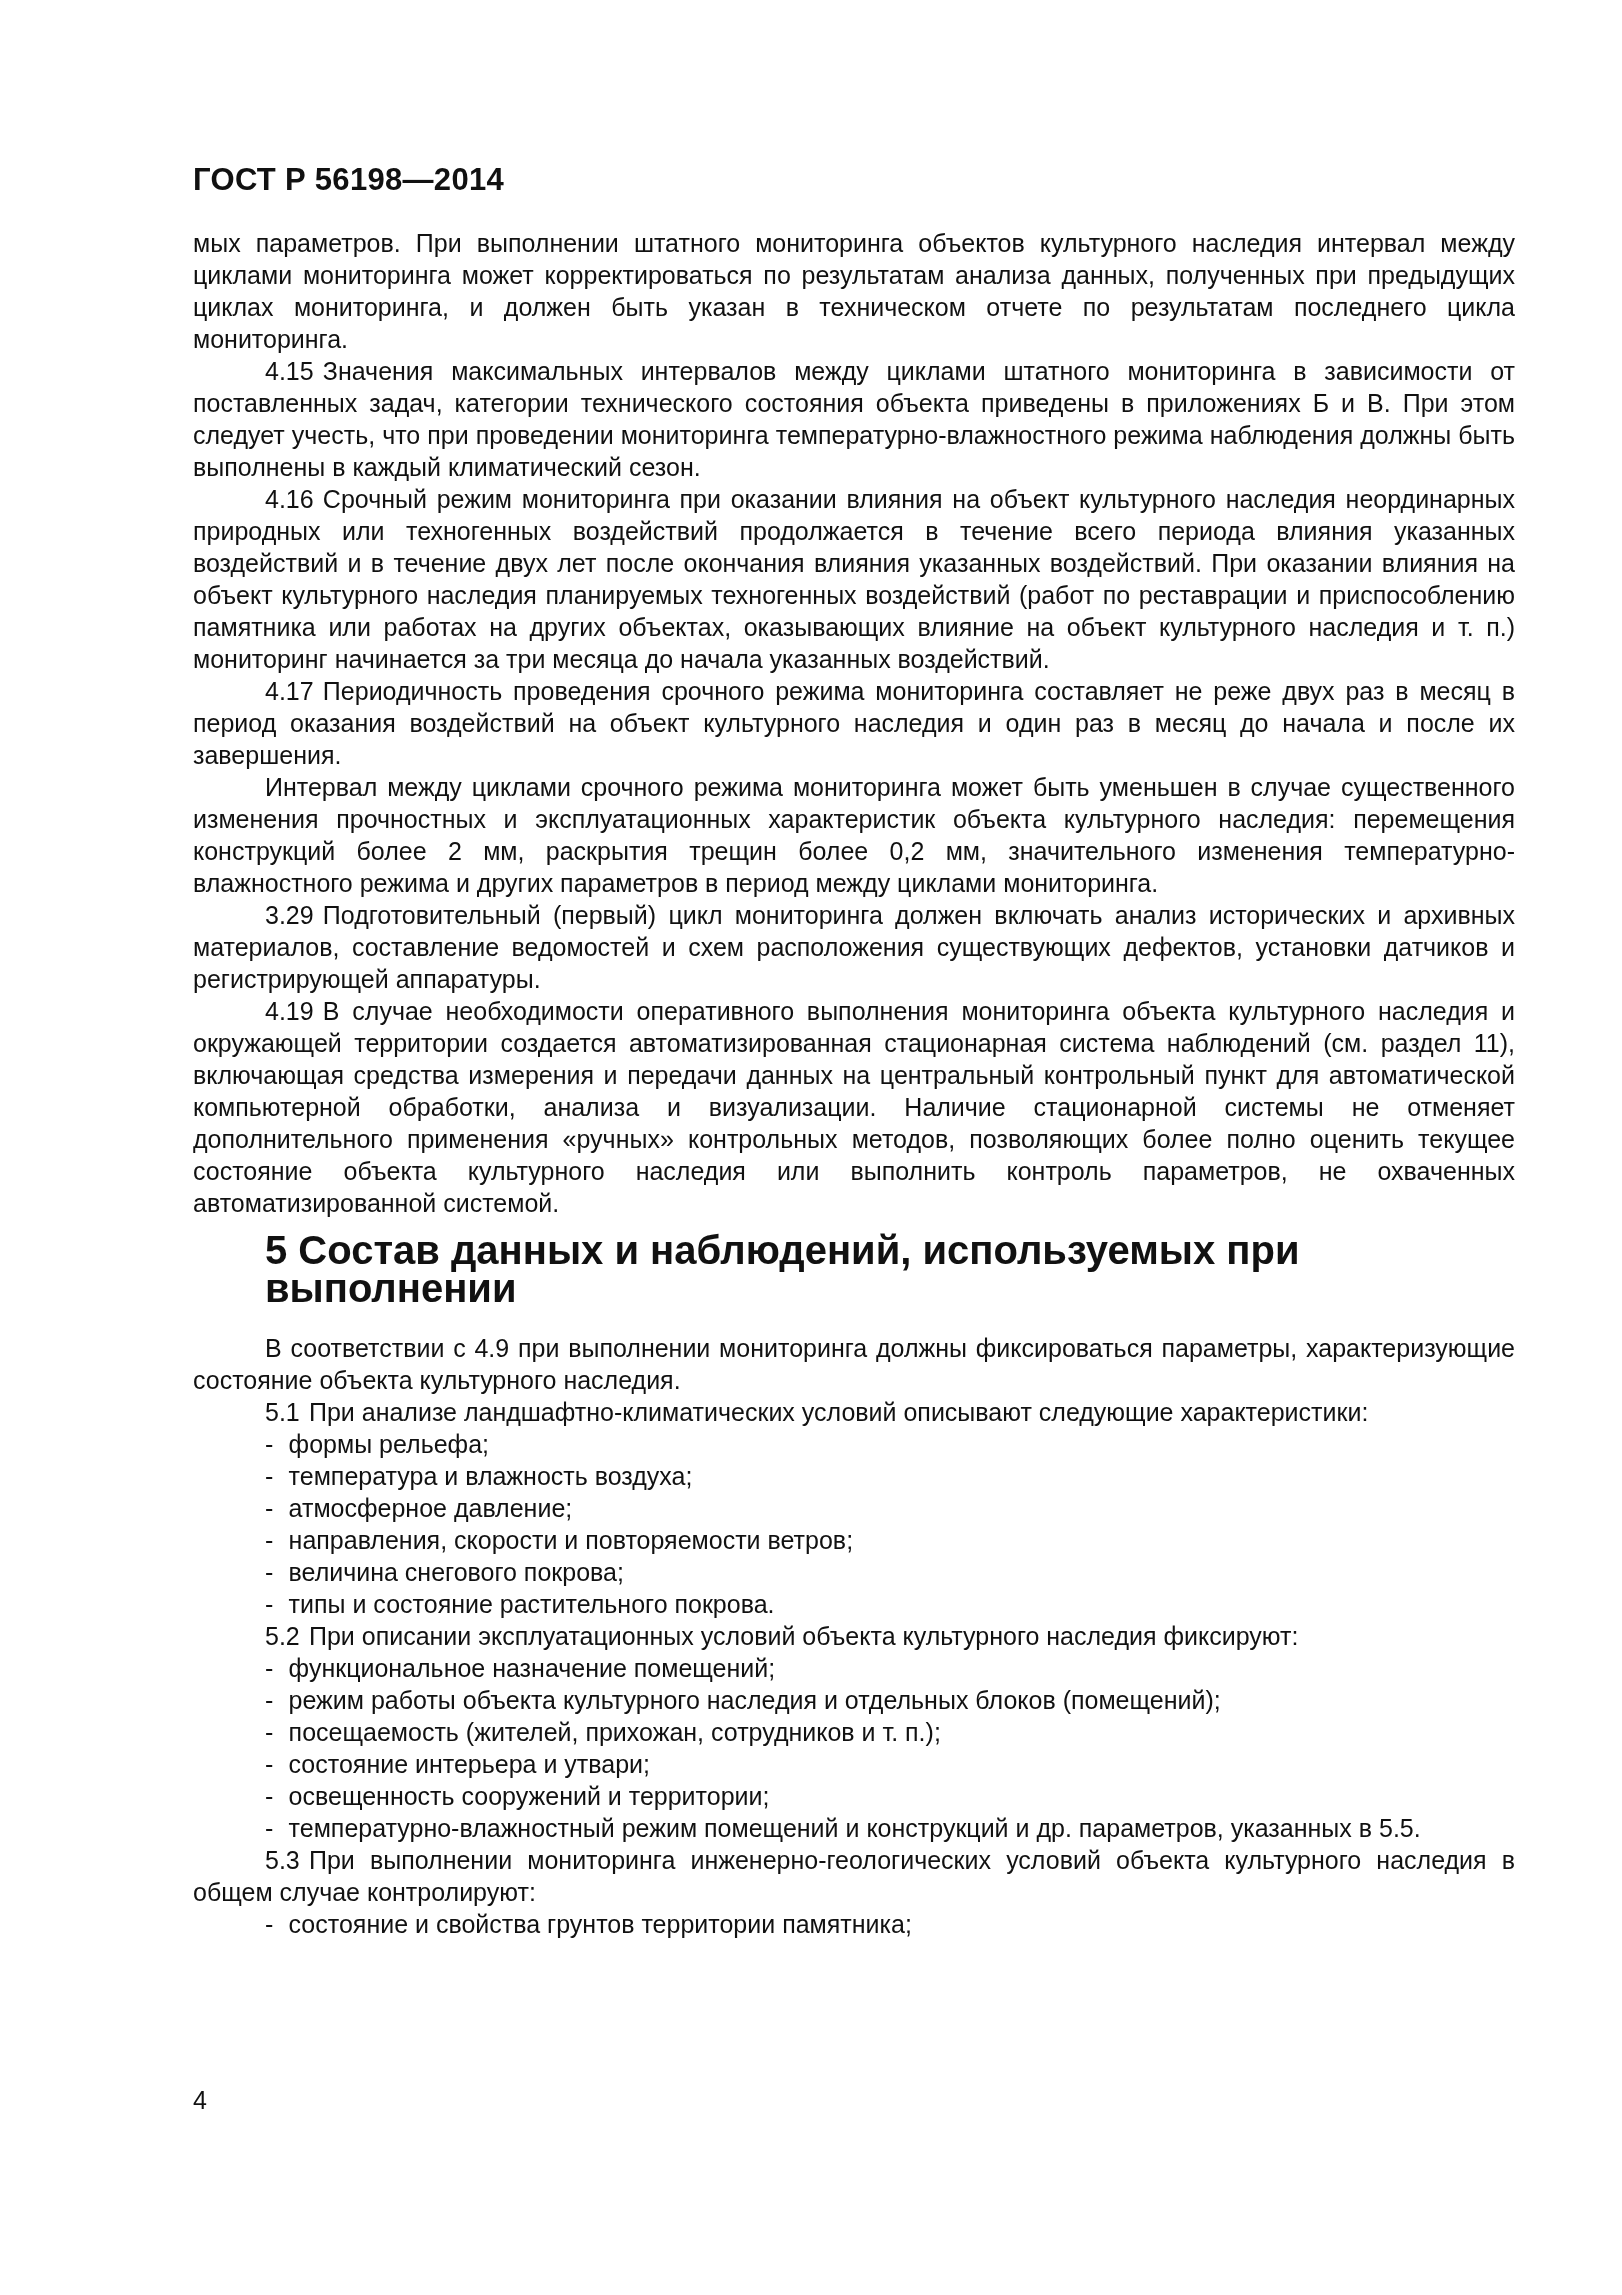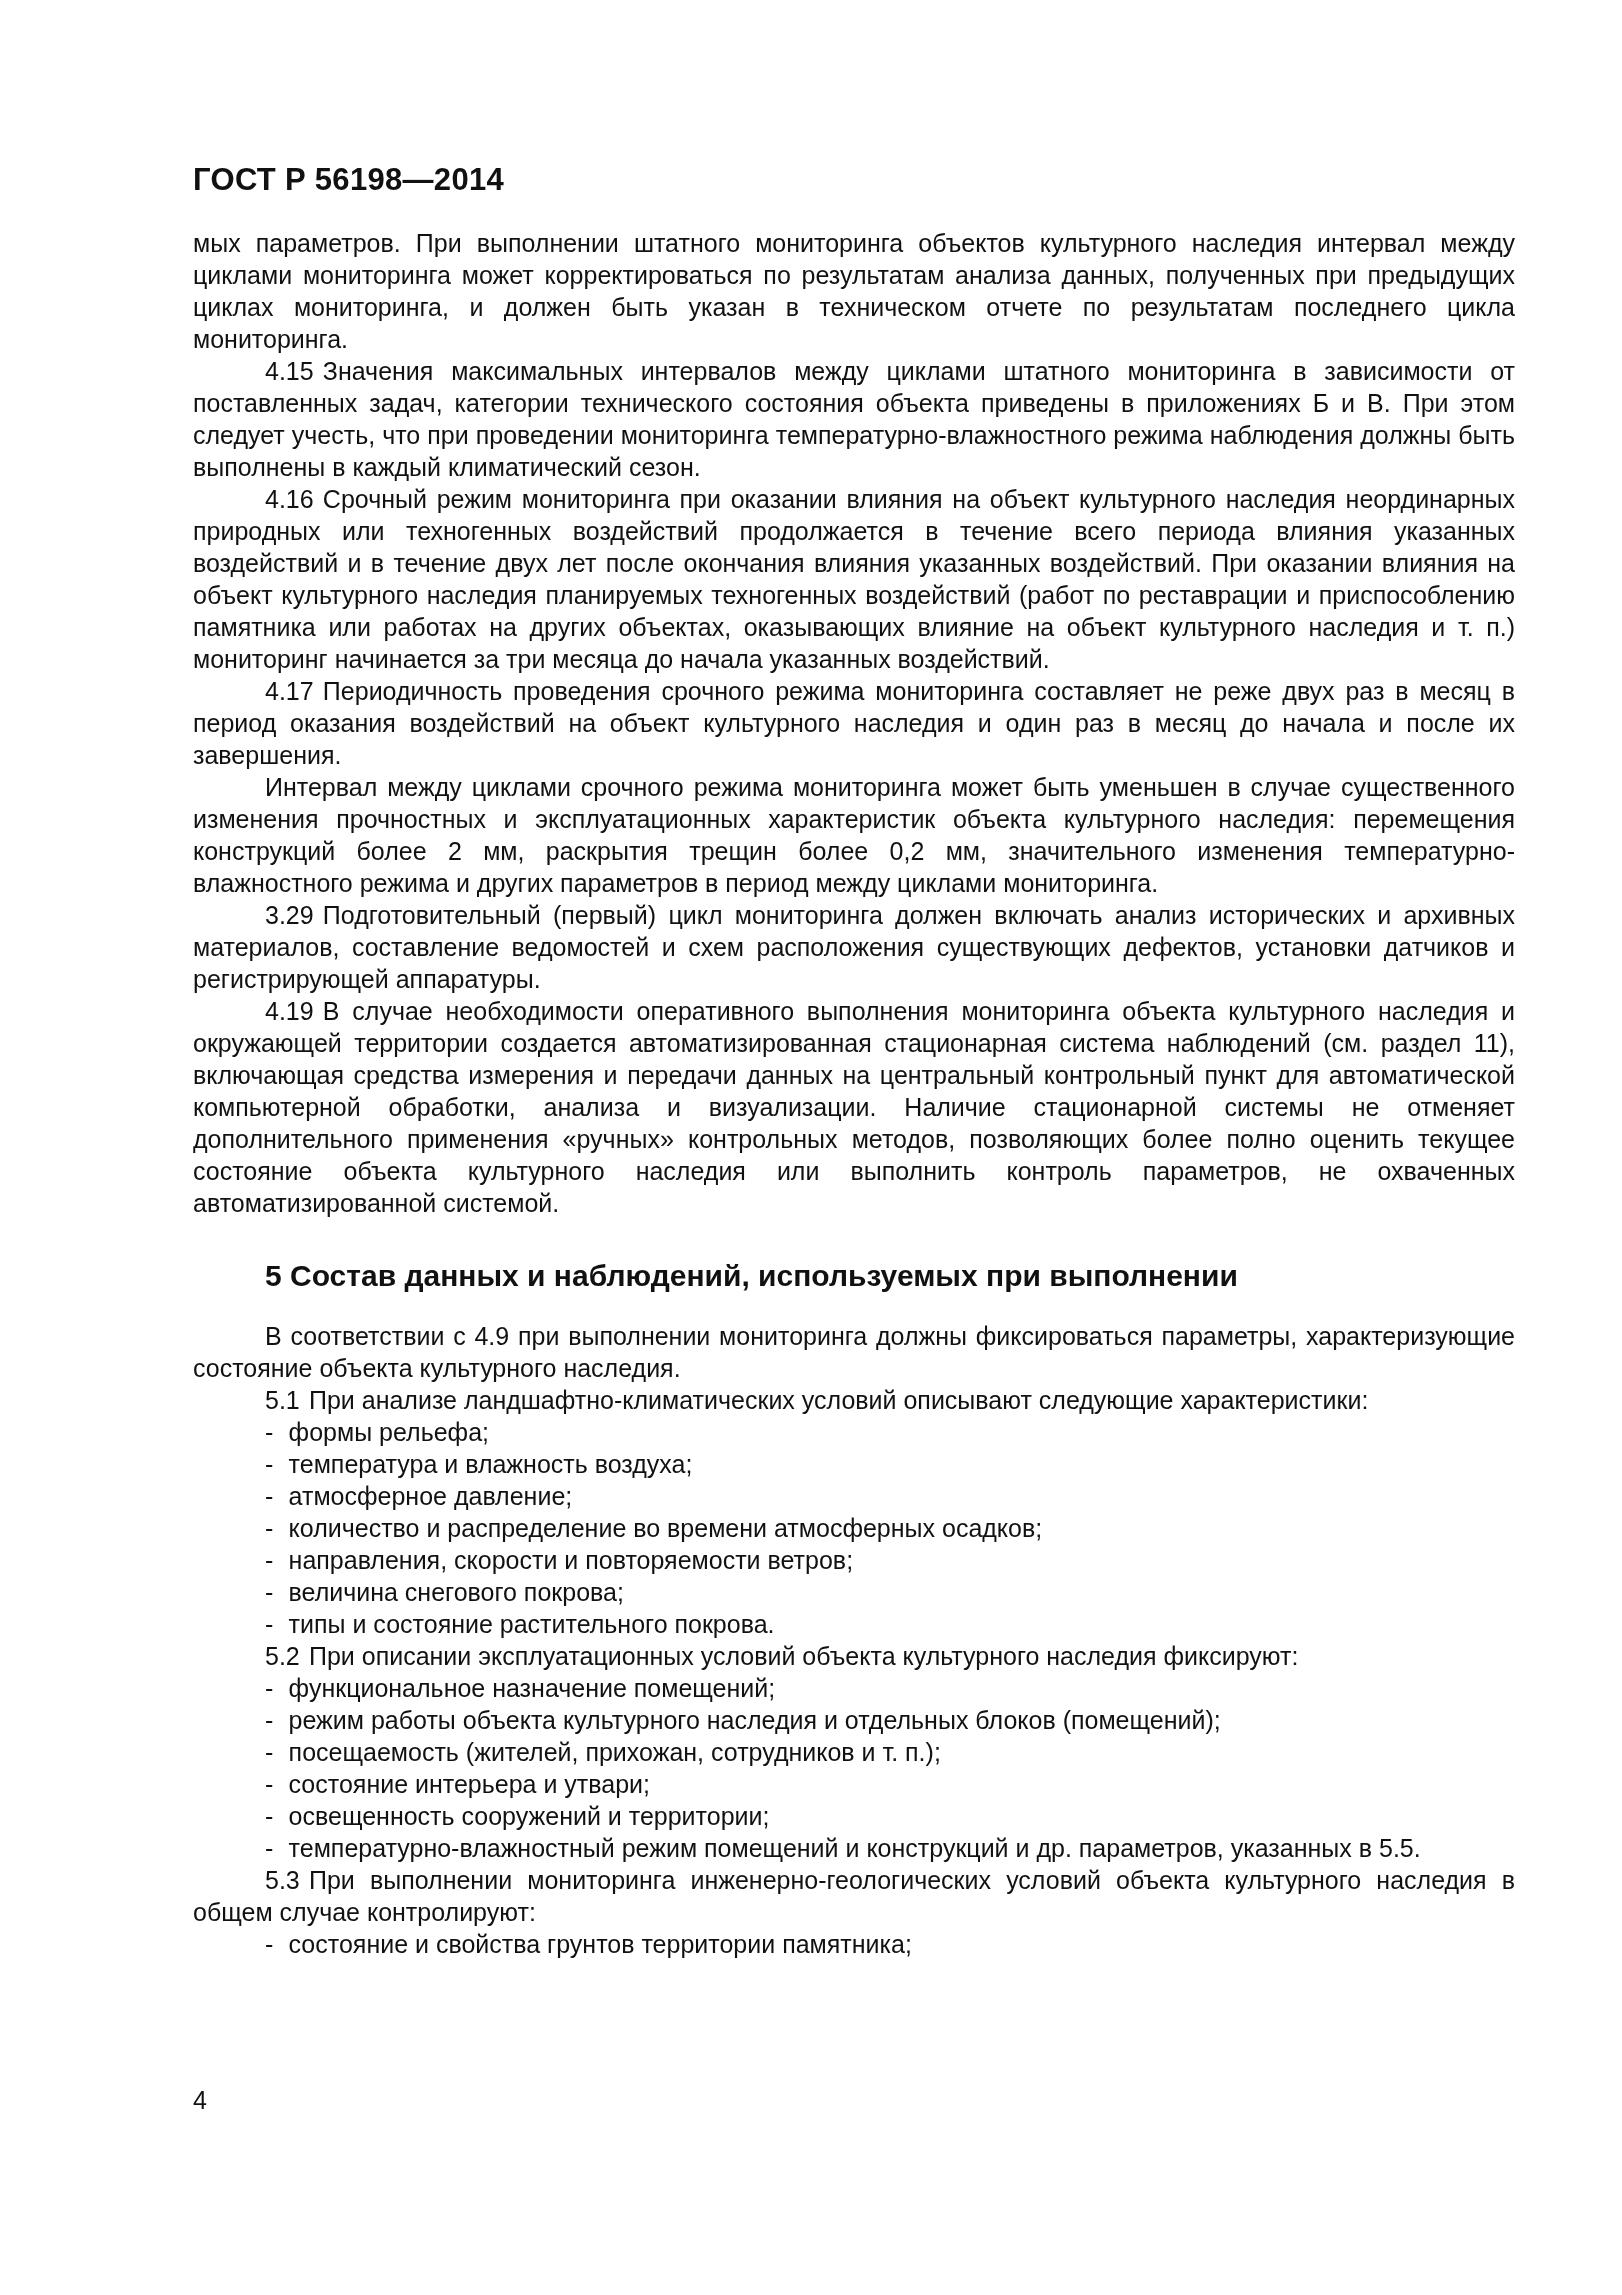--- a/index.html
+++ b/index.html
@@ -3,21 +3,21 @@
 <meta charset="utf-8">
 <style>
   html, body { margin: 0; padding: 0; background: #ffffff; }
   body { width: 1623px; height: 2295px; position: relative; overflow: hidden; color: #111; font-family: "Liberation Sans", sans-serif; }
   .page { position: absolute; left: 193px; top: 0; width: 1322px; }
   .doc-header { position: absolute; top: 162px; left: 0; font-weight: bold; font-size: 31px; letter-spacing: 0.3px; }
   .body { position: absolute; top: 227px; left: 0; width: 1322px; font-size: 25px; line-height: 32px; }
   p { margin: 0; text-align: justify; text-align-last: left; }
   .ind { text-indent: 72px; }
   .num { margin-right: 9.2px; }
-  h2 { font-size: 30px; line-height: 38px; font-weight: bold; margin: 38px 0 25px 72px; padding-left: 0; }
+  h2 { font-size: 40px; line-height: 38px; font-weight: bold; margin: 12px 0 25px 72px; padding-left: 0; }
   .li { margin: 0 0 0 72px; }
   .li .dash { display: inline-block; width: 23.6px; }
   .page-number { position: absolute; left: 0; top: 2086px; font-size: 25px; }
 </style>
 </head>
 <body>
 
 <div class="page">
   <div class="doc-header">ГОСТ Р 56198—2014</div>
 
@@ -33,21 +33,20 @@
     <h2>
       <span>5  Состав данных и наблюдений, используемых при выполнении</span><br>
     </h2>
 
     <p class="ind"><span>В соответствии с 4.9 при выполнении мониторинга должны фиксироваться параметры, характеризующие состояние объекта культурного наследия.</span></p>
     <p class="ind"><span class="num">5.1</span><span>При анализе ландшафтно-климатических условий описывают следующие характеристики:</span></p>
     <div>
       <div class="li"><span class="dash">-</span><span>формы рельефа;</span></div>
       <div class="li"><span class="dash">-</span><span>температура и влажность воздуха;</span></div>
       <div class="li"><span class="dash">-</span><span>атмосферное давление;</span></div>
-      <div class="li"><span class="dash">-</span><span>количество и распределение во времени атмосферных осадков;</span></div>
       <div class="li"><span class="dash">-</span><span>направления, скорости и повторяемости ветров;</span></div>
       <div class="li"><span class="dash">-</span><span>величина снегового покрова;</span></div>
       <div class="li"><span class="dash">-</span><span>типы и состояние растительного покрова.</span></div>
     </div>
 
     <p class="ind"><span class="num">5.2</span><span>При описании эксплуатационных условий объекта культурного наследия фиксируют:</span></p>
     <div>
       <div class="li"><span class="dash">-</span><span>функциональное назначение помещений;</span></div>
       <div class="li"><span class="dash">-</span><span>режим работы объекта культурного наследия и отдельных блоков (помещений);</span></div>
       <div class="li"><span class="dash">-</span><span>посещаемость (жителей, прихожан, сотрудников и т. п.);</span></div>

